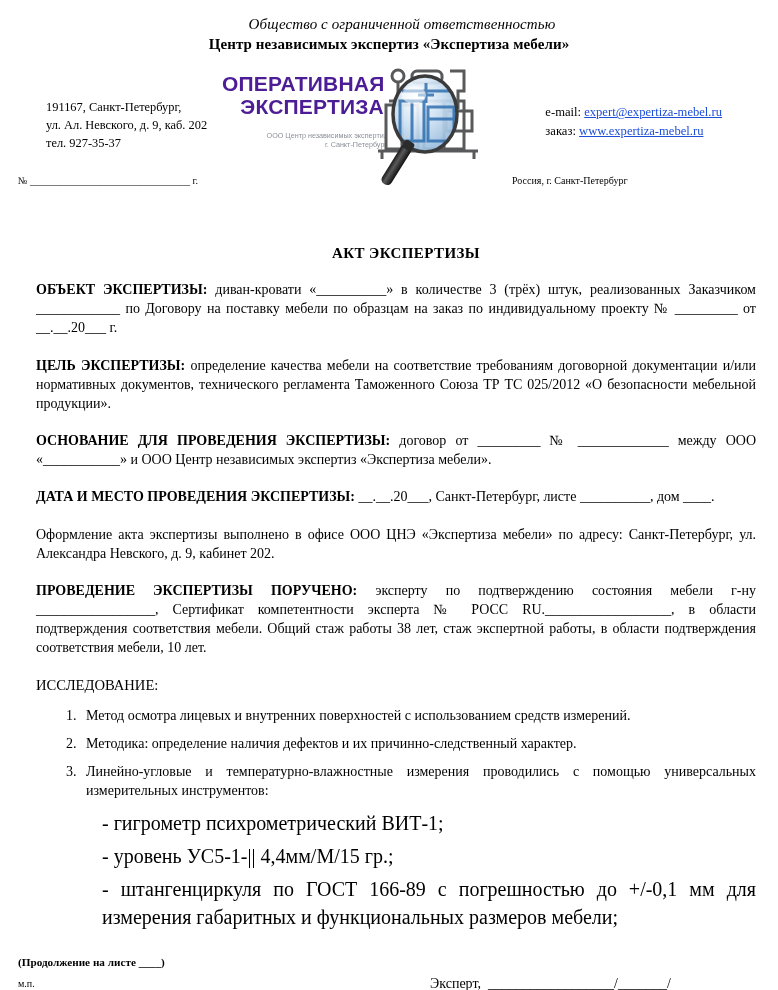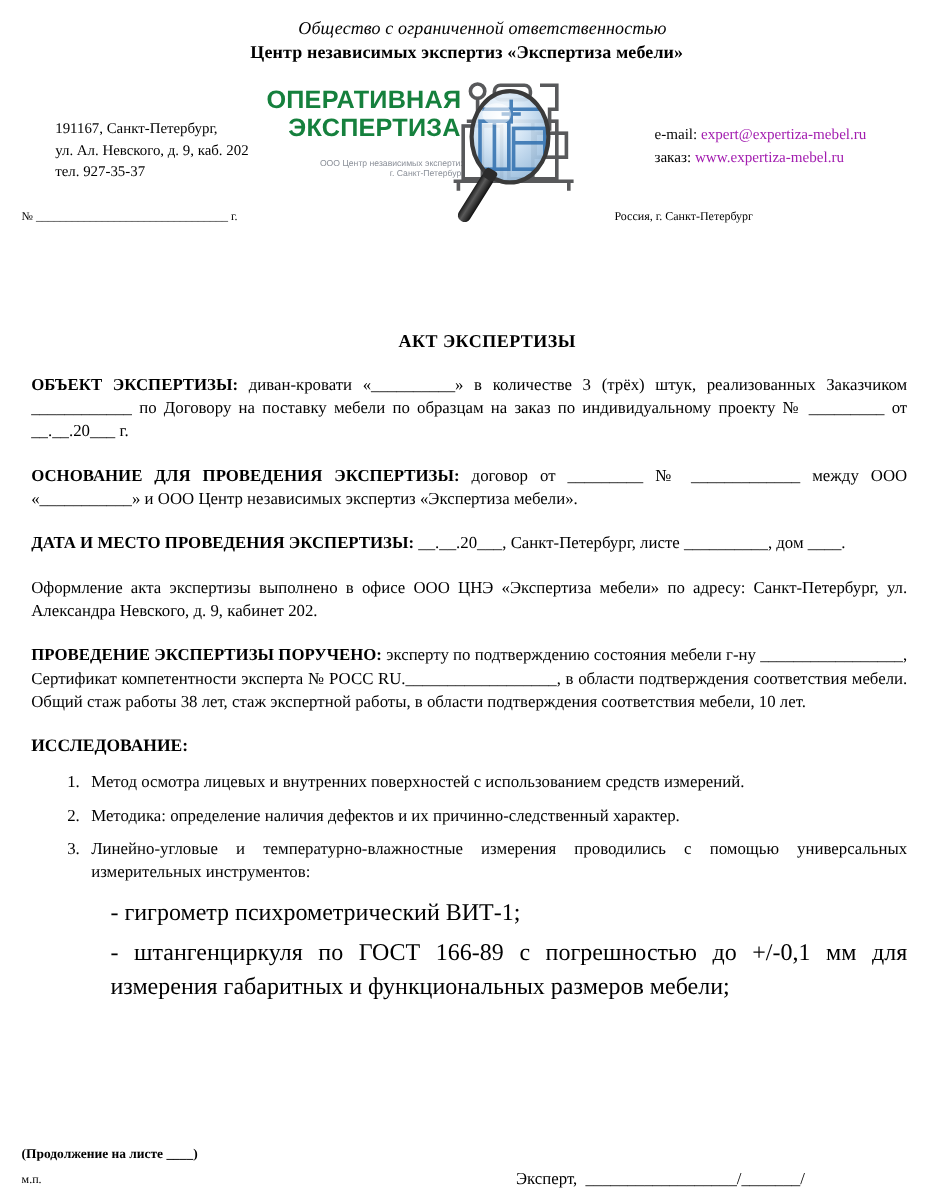--- a/index.html
+++ b/index.html
@@ -57,40 +57,41 @@
   .contact-block {
     position: absolute;
     right: 56px;
     top: 38px;
     font-size: 12.6px;
     line-height: 1.5;
     text-align: left;
   }
   .contact-block a,
   .contact-block .link {
-    color: #a21caf;
+    color: #1d4ed8;
+    text-decoration: underline;
   }
 
   
   .logo {
     position: absolute;
     left: 222px;
     top: 0px;
     width: 262px;
     height: 125px;
   }
   .logo-words {
     position: absolute;
     left: 0;
     top: 8px;
     width: 162px;
     text-align: right;
     font-family: "Liberation Sans", "DejaVu Sans", sans-serif;
     font-weight: bold;
-    color: #15803d;
+    color: #4c1d95;
     line-height: 1.0;
   }
   .logo-words .lw {
     display: block;
     font-size: 21px;
     letter-spacing: 0.2px;
     margin-bottom: 2px;
   }
   .logo-sub {
     position: absolute;
@@ -129,40 +130,40 @@
     position: absolute;
     left: 512px;
     top: 0;
   }
 
   
   .doc-title {
     text-align: center;
     font-weight: bold;
     font-size: 15px;
-    margin-top: 76px;
+    margin-top: 44px;
     letter-spacing: 0.4px;
     padding-left: 34px;
   }
 
   
   .content {
-    padding: 0 22px 0 26px;
+    padding: 0 22px 0 36px;
   }
   .para {
     text-align: justify;
     font-size: 14px;
     line-height: 1.37;
     margin-top: 18px;
   }
   .para b { font-weight: bold; }
   .para.tight { margin-top: 18px; }
 
   .section-head {
-    font-weight: bold;
+    font-weight: normal;
     font-size: 14.6px;
     margin-top: 19px;
   }
 
   ol.research {
     margin: 12px 0 0 0;
     padding-left: 44px;
     font-size: 14px;
     line-height: 1.37;
   }
@@ -321,20 +322,23 @@
   </div>
 
   <div class="doc-title">АКТ ЭКСПЕРТИЗЫ</div>
 
   <div class="content">
 
     <p class="para">
       <b>ОБЪЕКТ ЭКСПЕРТИЗЫ:</b><span> диван-кровати «</span><span>__________</span><span>» в количестве 3 (трёх) штук, реализованных Заказчиком </span><span>____________</span><span> по Договору на поставку мебели по образцам на заказ по индивидуальному проекту № </span><span>_________</span><span> от __.__.20___ г.</span>
     </p>
 
+    <p class="para">
+      <b>ЦЕЛЬ ЭКСПЕРТИЗЫ:</b><span> определение качества мебели на соответствие требованиям договорной документации и/или нормативных документов, технического регламента Таможенного Союза ТР ТС 025/2012 «О безопасности мебельной продукции».</span>
+    </p>
 
     <p class="para">
       <b>ОСНОВАНИЕ ДЛЯ ПРОВЕДЕНИЯ ЭКСПЕРТИЗЫ:</b><span> договор от </span><span>_________</span><span> № </span><span>_____________</span><span> между ООО «</span><span>___________</span><span>» и ООО Центр независимых экспертиз «Экспертиза мебели».</span>
     </p>
 
     <p class="para">
       <b>ДАТА И МЕСТО ПРОВЕДЕНИЯ ЭКСПЕРТИЗЫ:</b><span> __.__.20___, Санкт-Петербург, листе </span><span>__________</span><span>, дом ____.</span>
     </p>
     <p class="para tight">Оформление акта экспертизы выполнено в офисе ООО ЦНЭ «Экспертиза мебели» по адресу: Санкт-Петербург, ул. Александра Невского, д. 9, кабинет 202.</p>
 
@@ -345,20 +349,21 @@
     <div class="section-head">ИССЛЕДОВАНИЕ:</div>
 
     <ol class="research">
       <li>Метод осмотра лицевых и внутренних поверхностей с использованием средств измерений.</li>
       <li>Методика: определение наличия дефектов и их причинно-следственный характер.</li>
       <li>Линейно-угловые и температурно-влажностные измерения проводились с помощью универсальных измерительных инструментов:</li>
     </ol>
 
     <div class="instruments">
       <div class="ins-item">- гигрометр психрометрический ВИТ-1;</div>
+      <div class="ins-item">- уровень УС5-1-|| 4,4мм/М/15 гр.;</div>
       <div class="ins-item">- штангенциркуля по ГОСТ 166-89 с погрешностью до +/-0,1 мм  для измерения габаритных и функциональных размеров мебели;</div>
     </div>
   </div>
 
   <div class="footer">
     <div class="cont-note">(Продолжение на листе ____)</div>
     <div class="footer-row">
       <div class="mp">м.п.</div>
       <div class="expert">
         <span>Эксперт,</span>&nbsp;

